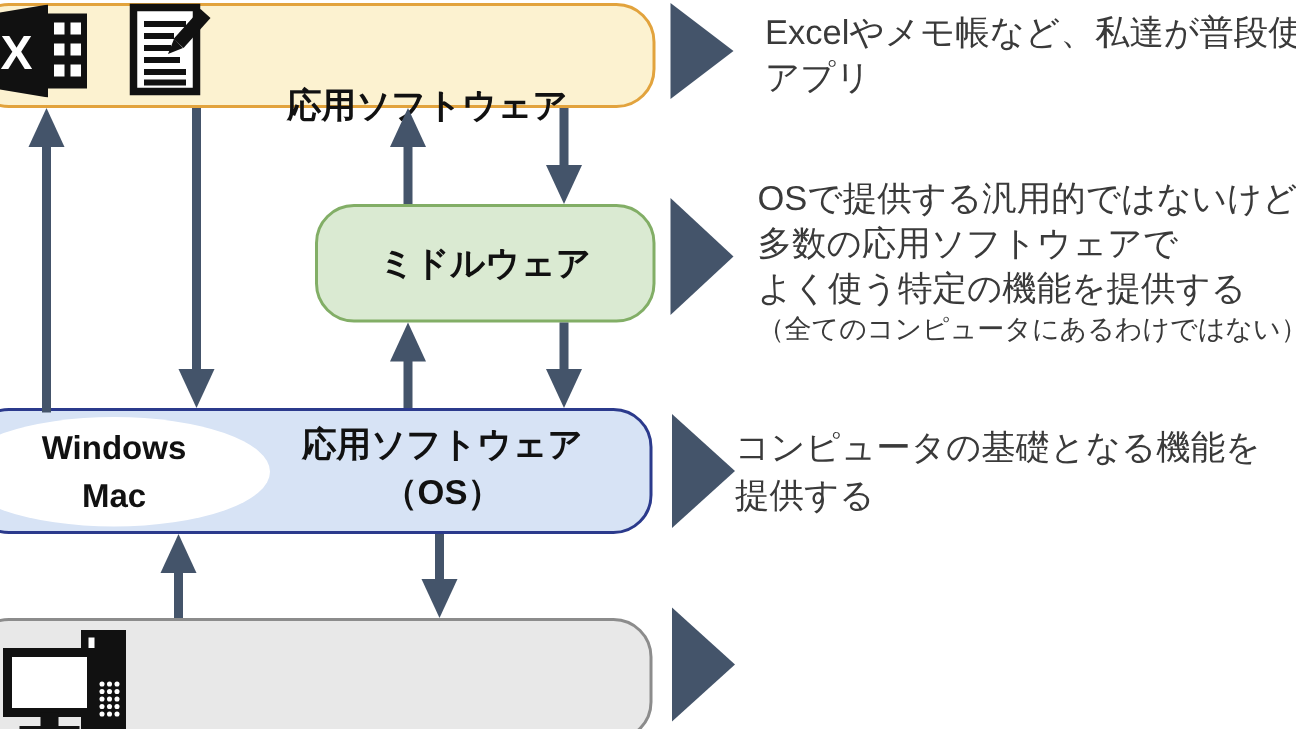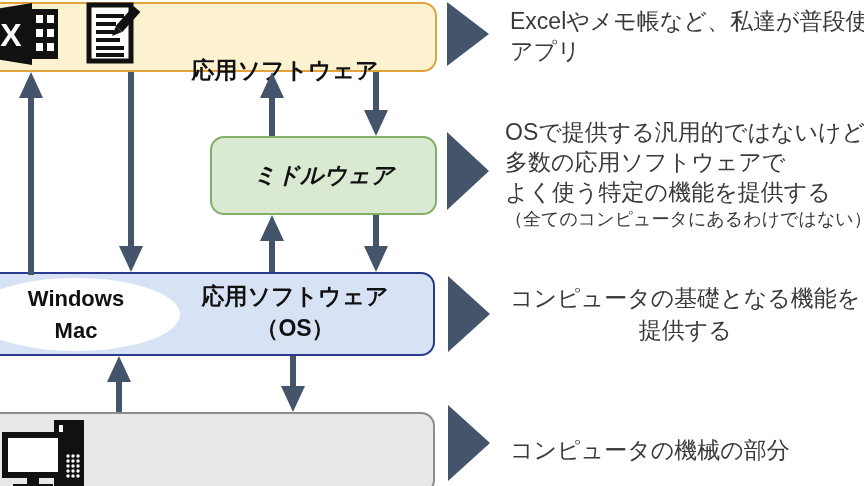--- a/index.html
+++ b/index.html
@@ -1,20 +1,20 @@
 <!DOCTYPE html>
 <html><head>
 <meta charset="utf-8">
 <style>
   html,body{margin:0;padding:0;background:#fff;}
   #canvas{
     position:relative;width:864px;height:486px;overflow:hidden;background:#ffffff;
     font-family:"Liberation Sans",sans-serif;
   }
-  .box{position:absolute;box-sizing:border-box;border-radius:14px;font-style:italic;}
+  .box{position:absolute;box-sizing:border-box;border-radius:26px;}
   .box-application{left:-20px;top:2px;width:457px;height:70px;background:#FCF2D0;border:2.5px solid #E2A33D;}
   .box-middleware{left:210px;top:136px;width:227px;height:79px;background:#DAEAD2;border:2px solid #82AE66;
     display:flex;align-items:center;justify-content:center;}
   .box-os{left:-20px;top:272px;width:455px;height:84px;background:#D7E3F5;border:2px solid #2B3A8C;}
   .box-hardware{left:-20px;top:412px;width:455px;height:82px;background:#E8E8E8;border:2px solid #8C8C8C;}
   .box-label{font-weight:700;color:#111;font-size:23px;text-align:center;white-space:pre-line;line-height:1.4;}
   .abs{position:absolute;}
   .lbl-app{left:165px;top:21px;width:240px;margin-top:33px;}
   .lbl-os{left:190px;top:280px;width:210px;}
   .lbl-hw{left:177px;top:436px;width:200px;}
@@ -150,18 +150,17 @@
   <div class="desc" style="left:510px;top:6px;">Excelやメモ帳など、私達が普段使う
 アプリ</div>
 
   <div class="abs" style="left:505px;top:117px;">
     <div class="desc" style="position:static;">OSで提供する汎用的ではないけど
 多数の応用ソフトウェアで
 よく使う特定の機能を提供する</div>
     <div class="desc-note">（全てのコンピュータにあるわけではない）</div>
   </div>
 
-  <div class="desc" style="left:510px;top:282px;line-height:32px;text-align:center;">コンピュータの基礎となる機能を
+  <div class="desc" style="left:490px;top:282px;line-height:32px;">コンピュータの基礎となる機能を
 提供する</div>
 
-  <div class="desc" style="left:510px;top:435px;">コンピュータの機械の部分</div>
 
 </div>
 
 </body></html>

